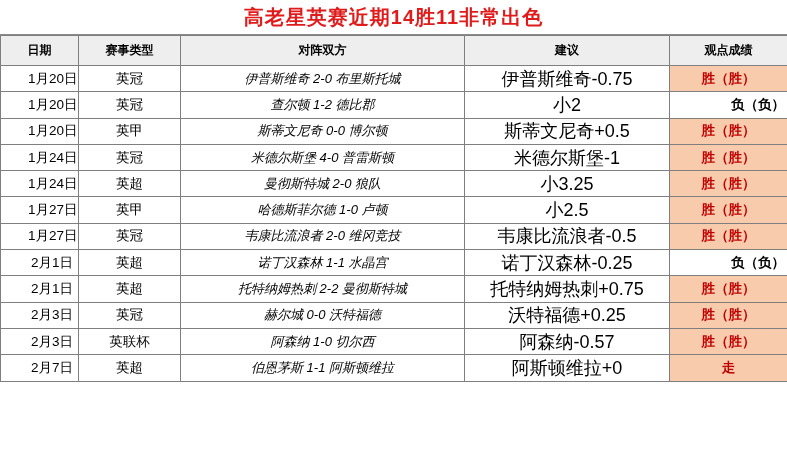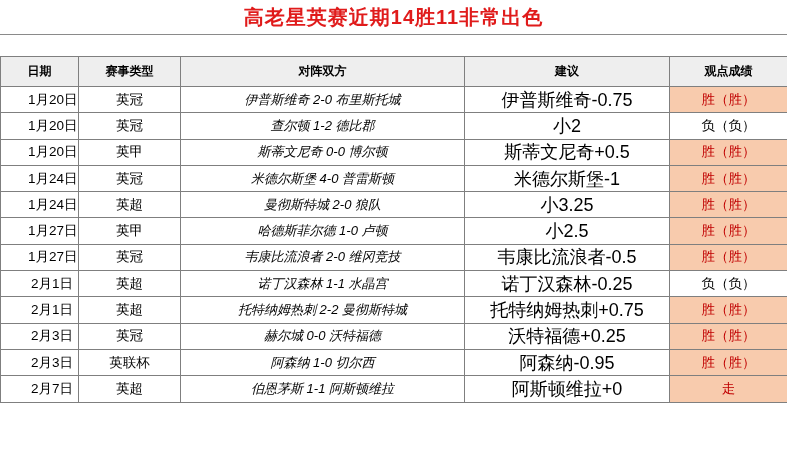--- a/index.html
+++ b/index.html
@@ -13,21 +13,20 @@
     font-family: "Liberation Sans", sans-serif;
     overflow: hidden;
   }
   .sheet {
     width: 787px;
     height: 451px;
     box-sizing: border-box;
     display: flex;
     flex-direction: column;
     background: #ffffff;
-    gap: 21px;
   }
   .title-bar {
     height: 34px;
     display: flex;
     align-items: center;
     justify-content: center;
     border-bottom: 1px solid #8a8a8a;
     background: #ffffff;
   }
   .title-text {
@@ -63,30 +62,31 @@
     font-weight: bold;
     font-size: 12px;
   }
   tbody td {
     height: 25.3px;
   }
   td.date-cell { font-size: 13.5px; padding-left: 27px; }
   td.league-cell { font-size: 13.5px; margin-left: 29px; }
   td.match-cell { font-size: 13px; font-style: italic; }
   td.advice-cell { font-size: 18px; }
-  td.result-cell { font-size: 13.5px; font-weight: normal; }
+  td.result-cell { font-size: 13.5px; font-weight: bold; }
 
   .res-win {
     background: #f8cbad;
     color: #c00000;
   }
   .res-lose {
     background: #ffffff;
     color: #000000;
     font-weight: normal;
+    text-align: right;
   }
   .res-draw {
     background: #f8cbad;
     color: #c00000;
   }
 </style>
 </head>
 <body>
 
 <div class="sheet">
@@ -180,21 +180,21 @@
           <td class="date-cell">2月3日</td>
           <td class="league-cell">英冠</td>
           <td class="match-cell">赫尔城  0-0  沃特福德</td>
           <td class="advice-cell">沃特福德+0.25</td>
           <td class="result-cell res-win">胜（胜）</td>
         </tr>
         <tr>
           <td class="date-cell">2月3日</td>
           <td class="league-cell">英联杯</td>
           <td class="match-cell">阿森纳  1-0  切尔西</td>
-          <td class="advice-cell">阿森纳-0.95</td>
+          <td class="advice-cell">阿森纳-0.57</td>
           <td class="result-cell res-win">胜（胜）</td>
         </tr>
         <tr>
           <td class="date-cell">2月7日</td>
           <td class="league-cell">英超</td>
           <td class="match-cell">伯恩茅斯  1-1  阿斯顿维拉</td>
           <td class="advice-cell">阿斯顿维拉+0</td>
           <td class="result-cell res-draw">走</td>
         </tr>
       </tbody>

